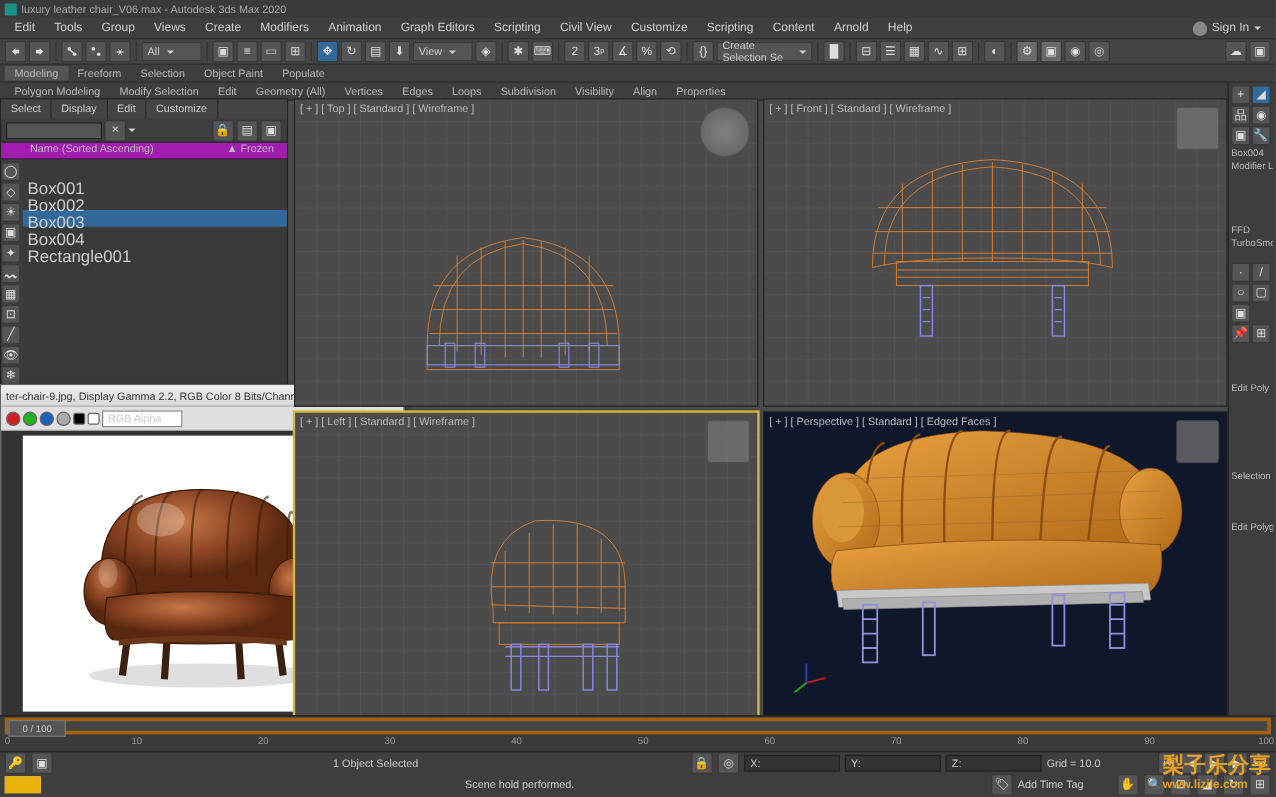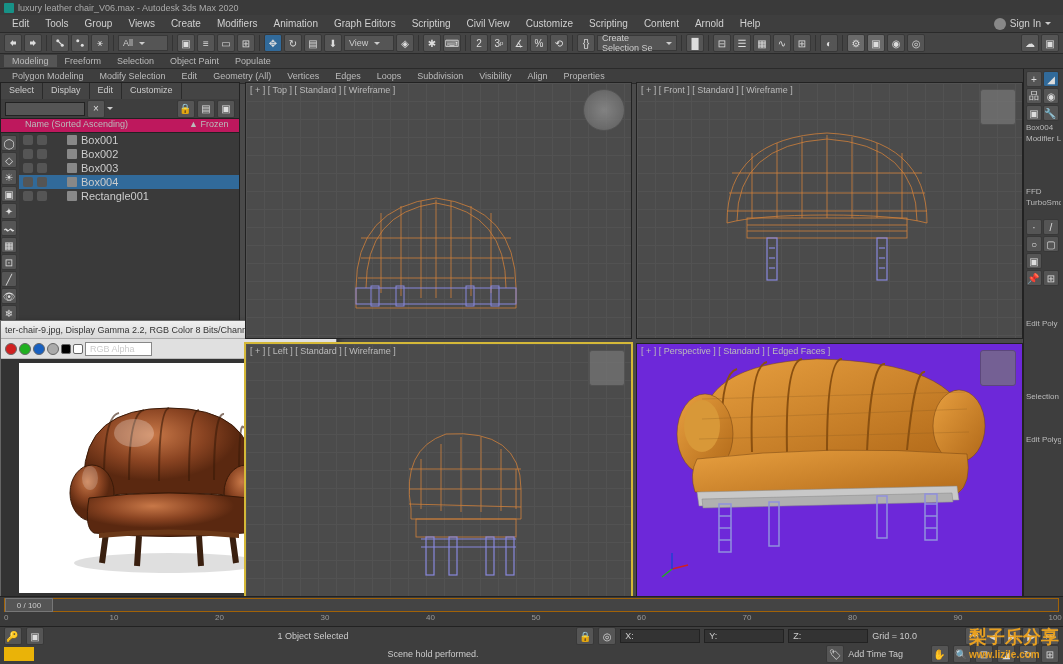--- a/index.html
+++ b/index.html
@@ -25,28 +25,28 @@
 .ribbon { height: 15px; background: #3e3e3e; display: flex; align-items: center; font-size: 9px; color: #bbb; padding: 0 4px; border-bottom: 1px solid #2a2a2a; }
 .ribbon span { padding: 1px 8px; cursor: pointer; }
 .ribbon .sel { background: #555; }
 
 
 .scene-explorer { position: absolute; left: 0; top: 82px; width: 240px; height: 240px; background: #3a3a3a; border: 1px solid #222; }
 .se-tabs { height: 16px; background: #444; display: flex; font-size: 9px; color: #ccc; }
 .se-tabs span { padding: 2px 8px; border-right: 1px solid #2a2a2a; cursor: pointer; }
 .se-searchrow { height: 20px; display: flex; align-items: center; padding: 2px 4px; gap: 2px; background: #3e3e3e; border-bottom: 1px solid #222; }
 .se-search { width: 80px; height: 14px; background: #555; border: 1px solid #222; }
-.se-header { height: 14px; background: #be185d; display: flex; font-size: 9px; color: #bbb; border-bottom: 1px solid #222; }
+.se-header { height: 14px; background: #a21caf; display: flex; font-size: 9px; color: #bbb; border-bottom: 1px solid #222; }
 .se-header .col-name { flex: 1; padding-left: 24px; }
 .se-header .col-frozen { width: 50px; padding-right: 6px; }
 .se-list { display: flex; }
 .se-toolcol { width: 18px; background: #3e3e3e; display: flex; flex-direction: column; gap: 1px; padding-top: 2px; }
 .se-toolcol .tbtn { width: 16px; height: 16px; }
 .se-rows { flex: 1; }
-.se-row { height: 14px; display: flex; align-items: center; font-size: 11px; color: #ccc; padding-left: 4px; gap: 4px; cursor: pointer; }
+.se-row { height: 14px; display: flex; align-items: flex-start; font-size: 14px; color: #ccc; padding-left: 4px; gap: 4px; cursor: pointer; flex-direction: column; }
 .se-row.selected { background: #316a9a; }
 .se-toggle { width: 10px; height: 10px; background: #555; border-radius: 2px; }
 .se-icon { width: 10px; height: 10px; background: #888; border-radius: 1px; }
 .se-row .indent { width: 12px; }
 
 
 .imgwin { position: absolute; left: 0; top: 320px; width: 337px; height: 278px; background: #e0e0e0; border: 1px solid #666; box-shadow: 2px 2px 6px rgba(0,0,0,0.4); }
 .imgwin-title { height: 18px; background: linear-gradient(#f0f0f0,#d8d8d8); display: flex; align-items: center; font-size: 9px; color: #333; padding: 0 4px; border-bottom: 1px solid #aaa; }
 .imgwin-title span.txt { flex: 1; overflow: hidden; white-space: nowrap; }
 .winbtn { width: 20px; height: 14px; background: #e8e8e8; border: 1px solid #999; margin-left: 1px; display: flex; align-items: center; justify-content: center; font-size: 8px; color: #333; cursor: pointer; }
@@ -71,21 +71,21 @@
 .wf { position: absolute; }
 
 
 .cmd-panel { position: absolute; right: 0; top: 69px; width: 40px; height: 560px; background: #3e3e3e; border-left: 1px solid #222; padding: 2px; }
 .cmd-panel .row { display: flex; gap: 1px; margin-bottom: 1px; }
 .cmd-panel .tbtn { width: 16px; height: 16px; }
 .cmd-label { font-size: 8px; color: #bbb; margin: 2px 0; overflow: hidden; white-space: nowrap; }
 
 
 .timeline { position: absolute; left: 0; bottom: 38px; right: 0; height: 30px; background: #3a3a3a; border-top: 1px solid #222; }
-.slider-track { position: relative; height: 14px; background: #444; margin: 1px 4px; border: 1px solid #a16207; }
+.slider-track { position: relative; height: 14px; background: #444; margin: 1px 4px; border: 3px solid #a16207; }
 .slider-thumb { position: absolute; left: 0; top: -1px; width: 48px; height: 14px; background: #555; border: 1px solid #777; font-size: 8px; display: flex; align-items: center; justify-content: center; color: #ccc; cursor: grab; }
 .ruler { height: 14px; display: flex; font-size: 8px; color: #999; position: relative; margin: 0 4px; }
 .tick { position: absolute; top: 0; }
 
 
 .statusbar { position: absolute; left: 0; bottom: 0; right: 0; height: 38px; background: #3e3e3e; border-top: 1px solid #222; }
 .status-top { height: 18px; display: flex; align-items: center; font-size: 9px; color: #ccc; gap: 4px; padding: 0 4px; }
 .status-bot { height: 18px; display: flex; align-items: center; font-size: 9px; color: #ccc; gap: 4px; padding: 0 4px; }
 .coord { background: #333; border: 1px solid #222; padding: 1px 4px; width: 80px; height: 14px; display: flex; align-items: center; gap: 4px; }
 .coord input { background: transparent; border: none; color: #ccc; width: 50px; font-size: 9px; }
@@ -417,21 +417,21 @@
         <g fill="none" stroke="#8888dd" stroke-width="1.2">
           <rect x="35" y="118" width="8" height="38"></rect>
             <rect x="58" y="118" width="8" height="38"></rect>
             <rect x="95" y="118" width="8" height="38"></rect>
             <rect x="115" y="118" width="8" height="38"></rect>
           <line x1="30" y1="120" x2="125" y2="120"></line>
             <line x1="30" y1="128" x2="125" y2="128"></line>
         </g>
       </svg>
     </div>
-    <div class="vp" style="background:#6d28d9;background-image:none">
+    <div class="vp" style="background:#0f172a;background-image:none">
       <div class="vp-label"><span class="bkt">[ + ] [ Perspective ] [ Standard ] [ Edged Faces ]</span></div>
       <div class="viewcube"></div>
       <svg class="wf" style="left:10px;top:0px" width="360" height="240">
         <defs>
           <linearGradient id="shade" x1="0" y1="0" x2="1" y2="1">
               <stop offset="0%" stop-color="#e8a040"></stop>
               <stop offset="100%" stop-color="#b06818"></stop>
             </linearGradient>
         </defs>
 

